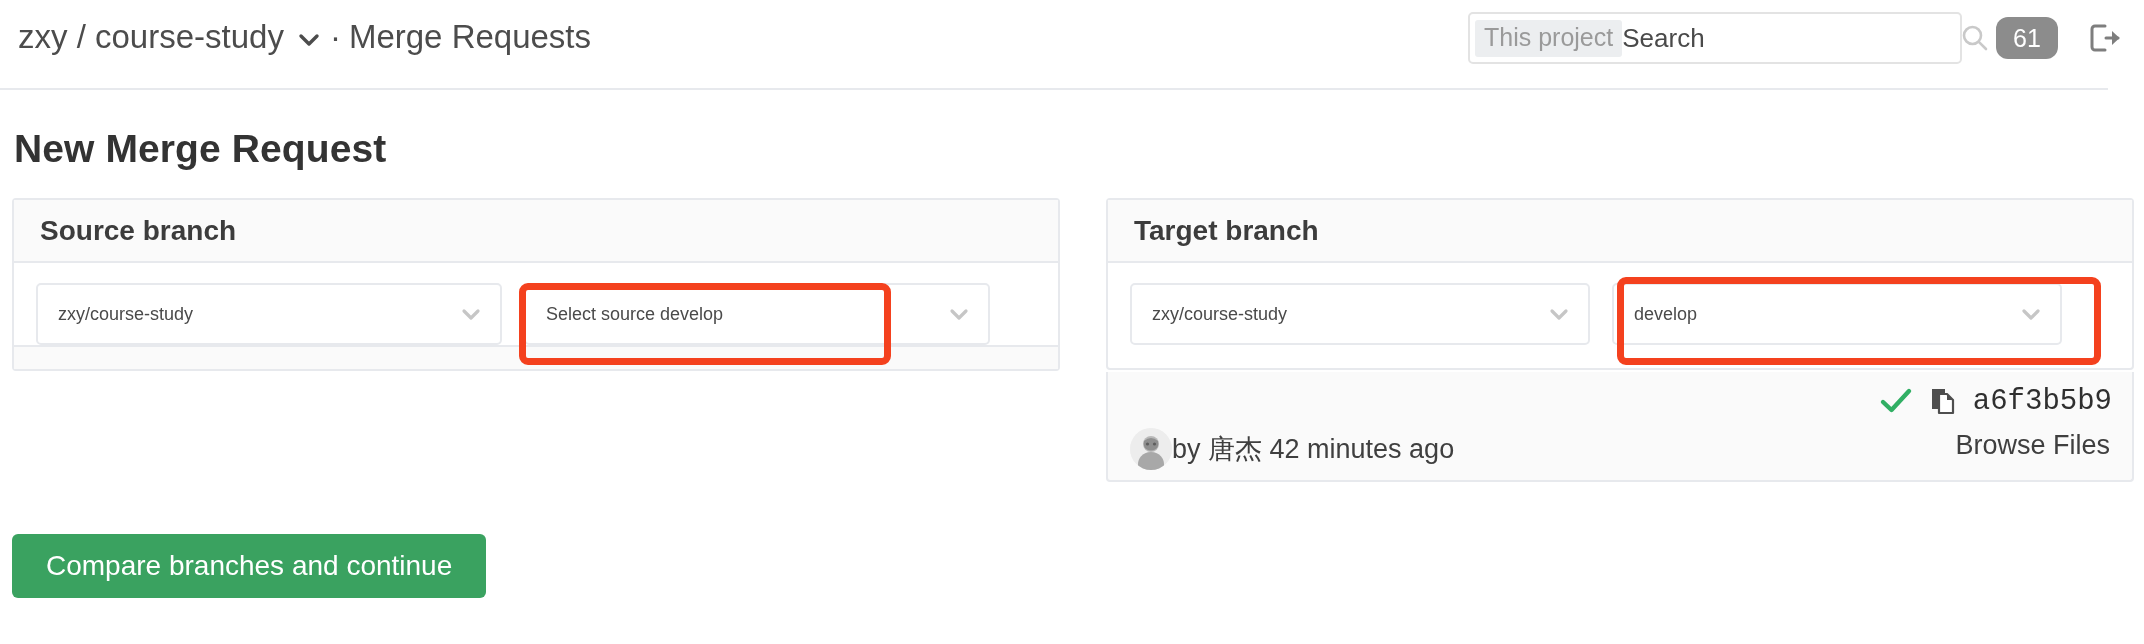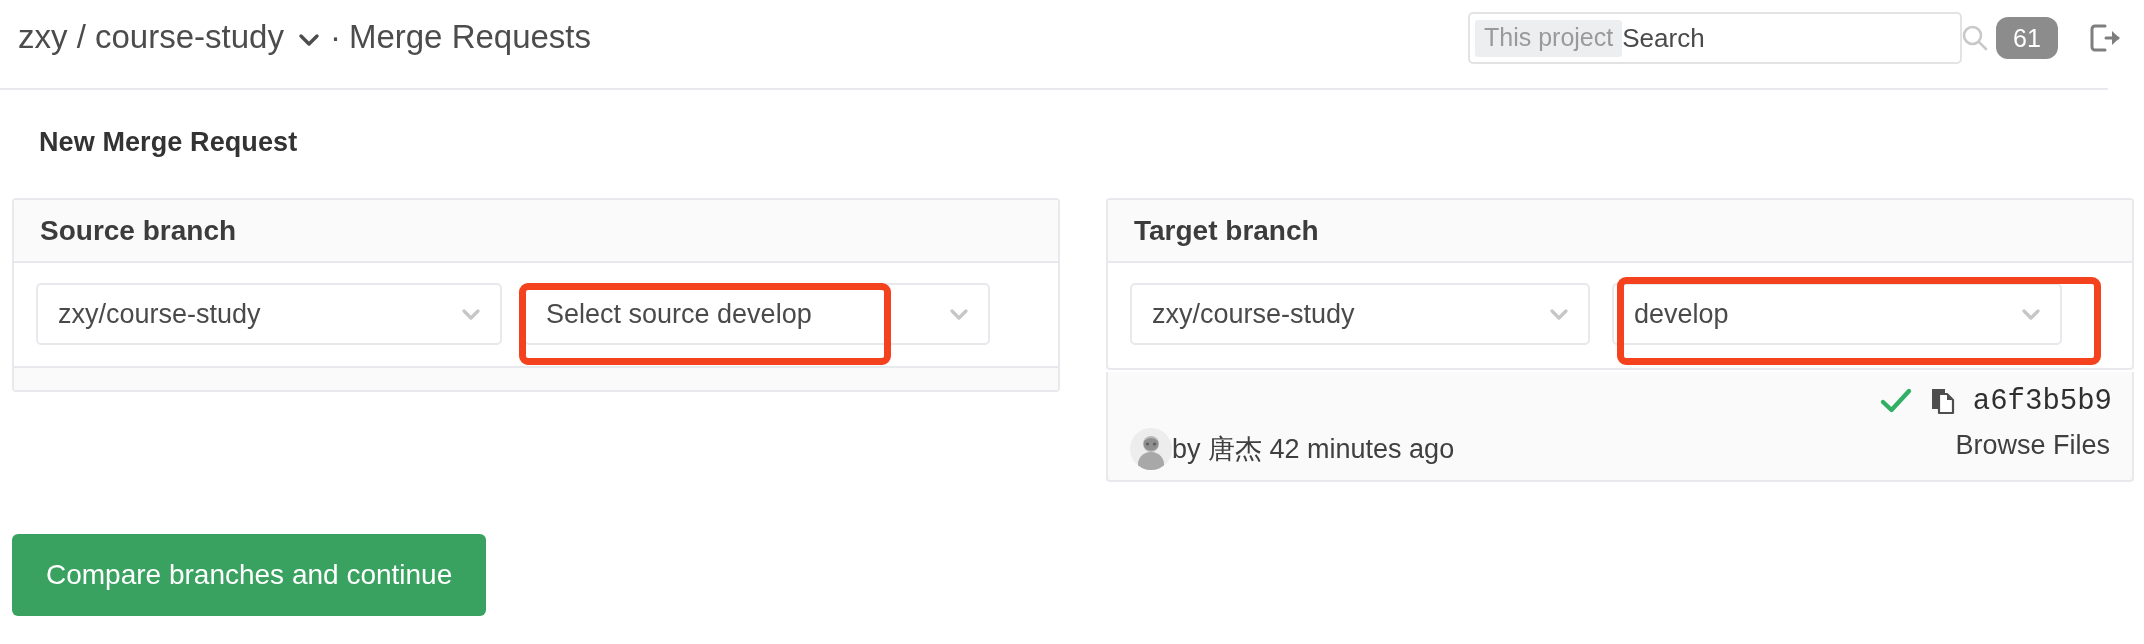--- a/index.html
+++ b/index.html
@@ -57,45 +57,45 @@
     padding: 0 4px;
   }
   .nav-signout {
     position: absolute; left: 2080px; top: 14px; width: 48px; height: 48px;
     display: flex; align-items: center; justify-content: center;
   }
 
   
   .page-title {
     position: absolute; left: 14px; top: 127px;
-    font-size: 27px; font-weight: bold; color: #333333; letter-spacing: .1px; margin-left: 25px;
+    font-size: 39px; font-weight: bold; color: #333333; letter-spacing: .1px;
   }
 
   
   .panel {
     position: absolute; border: 2px solid #e7e9ed; border-radius: 4px; background: #fff;
   }
-  .panel-source { left: 12px; top: 198px; width: 1048px; height: 194px; }
+  .panel-source { left: 12px; top: 198px; width: 1048px; height: 173px; }
   .panel-target { left: 1106px; top: 198px; width: 1028px; height: 172px; }
   .panel-head {
     height: 63px; background: #fafafa; border-bottom: 2px solid #e7e9ed;
     display: flex; align-items: center; padding-left: 26px;
     font-size: 28px; font-weight: bold; color: #3c3c3c;
   }
   .panel-body { display: flex; align-items: center; padding: 20px 22px; gap: 22px; }
   .panel-foot-source {
     position: absolute; left: 0; right: 0; bottom: 0; height: 24px;
     background: #fafafa; border-top: 2px solid #e7e9ed;
   }
 
   
   .sel {
     position: relative; height: 62px; border: 2px solid #e7e9ed; border-radius: 5px;
     background: #fff; display: flex; align-items: center;
-    padding: 0 46px 0 20px; font-size: 27px; color: #4a4a4a; white-space: nowrap;
+    padding: 0 46px 0 20px; font-size: 18px; color: #4a4a4a; white-space: nowrap;
   }
   .sel .chev {
     position: absolute; right: 16px; top: 50%; transform: translateY(-50%);
     display: flex;
   }
   .sel-placeholder { color: #4a4a4a; }
   .sel-w-left  { width: 466px; }
   .sel-w-right { width: 466px; }
   .sel-t-left  { width: 460px; }
   .sel-t-right { width: 450px; }
@@ -144,21 +144,21 @@
   .sha {
     font-family: "Liberation Mono", monospace; font-size: 29px; color: #2f2f2f; letter-spacing: 0px;
   }
   .browse-files {
     position: absolute; right: 22px; top: 58px;
     font-size: 27px; color: #3f3f3f; text-decoration: none; white-space: nowrap;
   }
 
   
   .btn-compare {
-    position: absolute; left: 12px; top: 534px; height: 82px;
+    position: absolute; left: 12px; top: 534px; height: 64px;
     background: #3aa260; border: 0; border-radius: 6px; color: #fff;
     font-family: "Liberation Sans", sans-serif; font-size: 28px;
     padding: 0 34px; cursor: pointer; white-space: nowrap;
   }
 </style>
 </head>
 <body>
 
 <div class="page">
 

